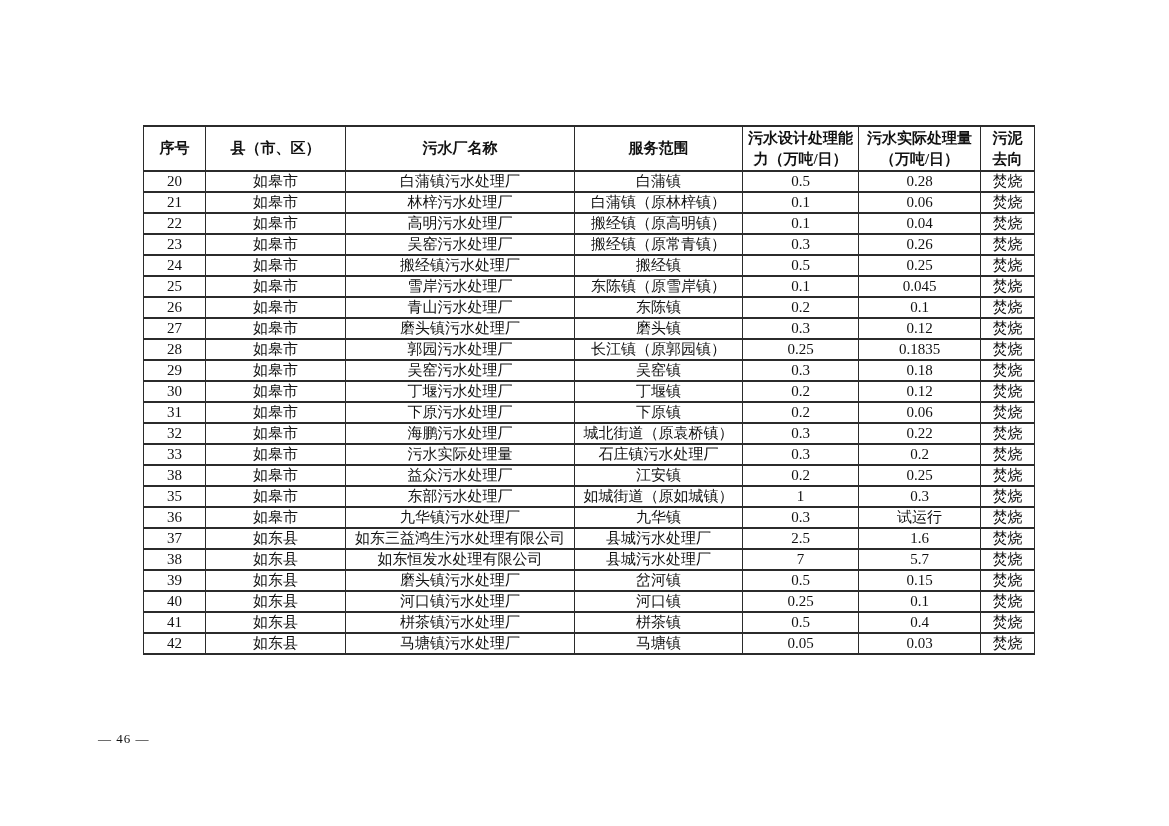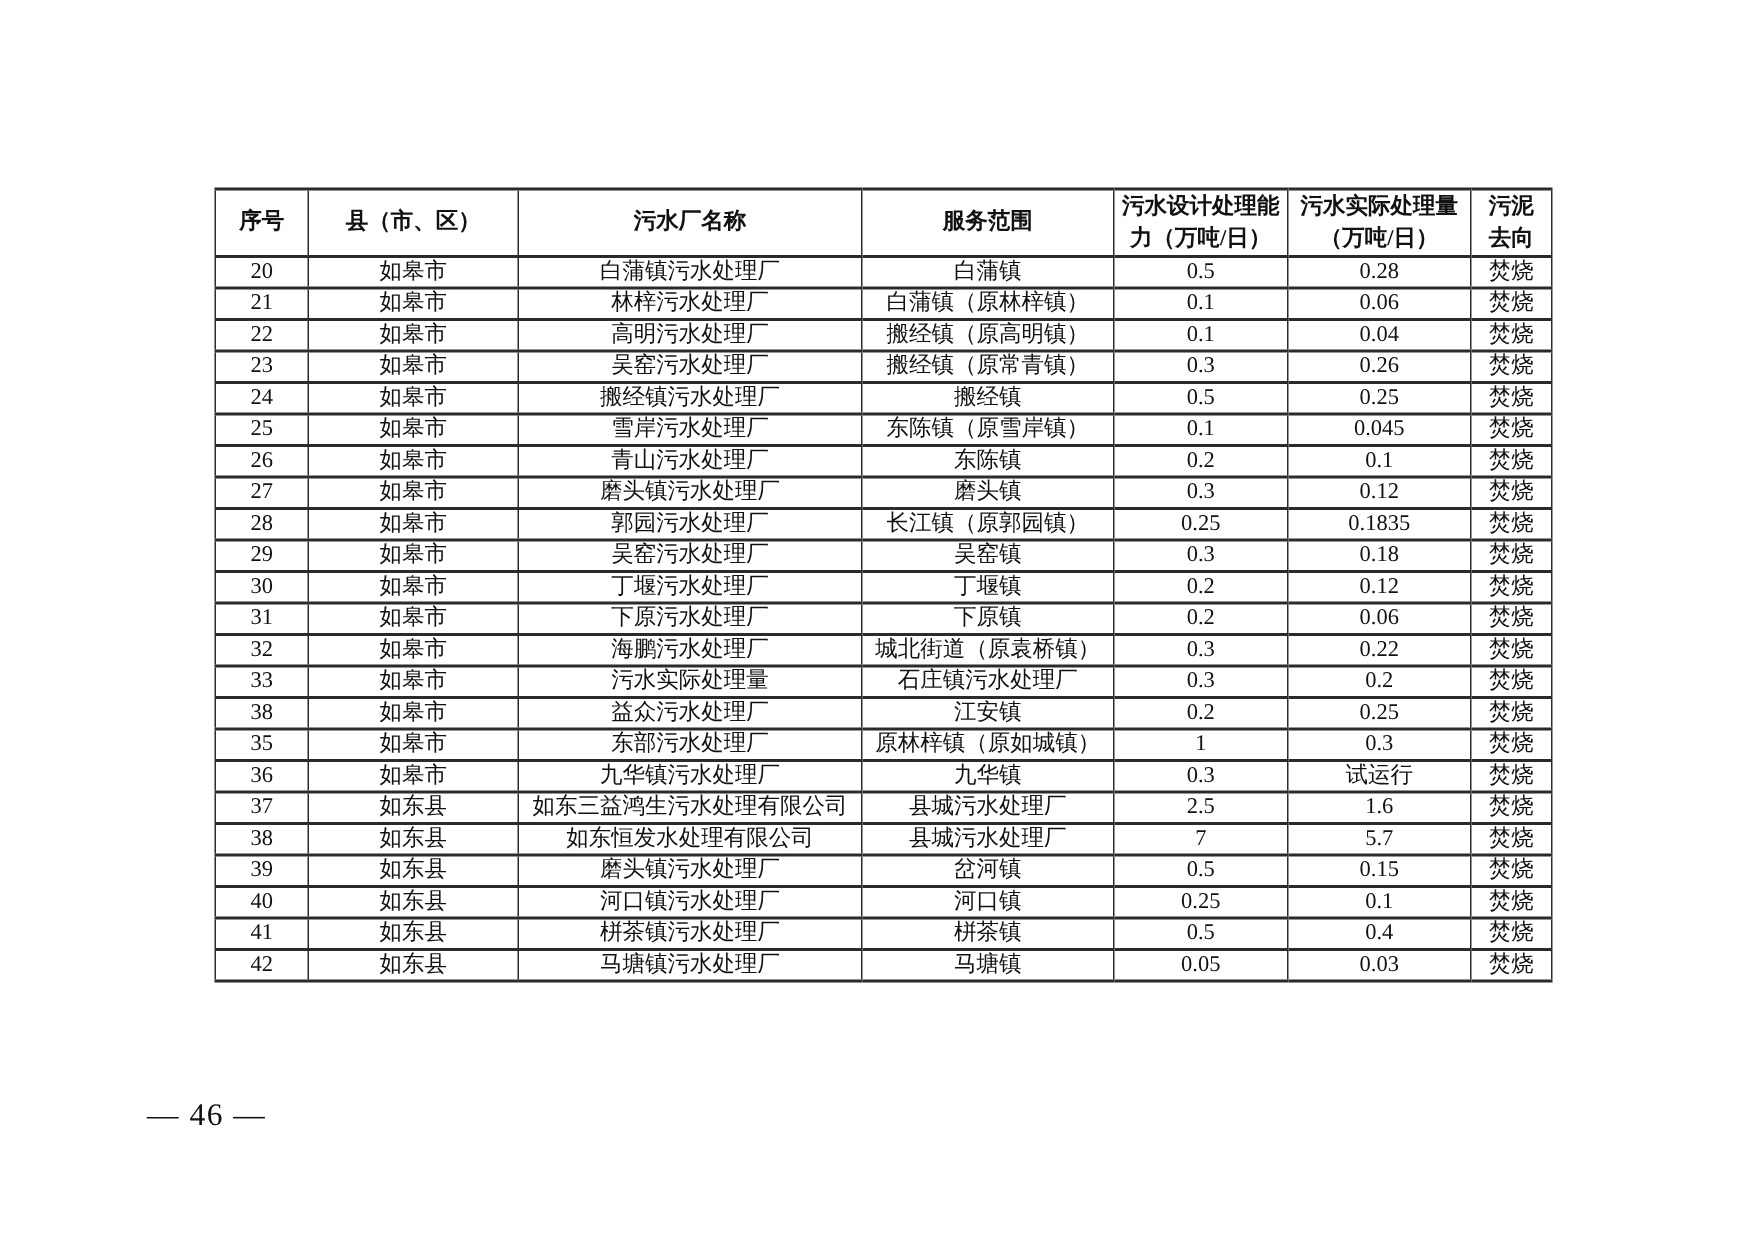--- a/index.html
+++ b/index.html
@@ -55,21 +55,21 @@
     font-size: 15px;
     font-weight: normal;
     height: 19px;
     line-height: 19px;
     white-space: nowrap;
   }
   .page-number {
     position: absolute;
     left: 98px;
     top: 731px;
-    font-size: 21px;
+    font-size: 13px;
     color: #111111;
     letter-spacing: 1px;
     white-space: pre;
   }
 </style>
 </head>
 <body>
 
 <div class="page">
 
@@ -227,21 +227,21 @@
           <td class="col3">益众污水处理厂</td>
           <td class="col4">江安镇</td>
           <td class="col5">0.2</td>
           <td class="col6">0.25</td>
           <td class="col7">焚烧</td>
         </tr>
         <tr>
           <td class="col1">35</td>
           <td class="col2">如皋市</td>
           <td class="col3">东部污水处理厂</td>
-          <td class="col4">原林梓镇（原如城镇）</td>
+          <td class="col4">如城街道（原如城镇）</td>
           <td class="col5">1</td>
           <td class="col6">0.3</td>
           <td class="col7">焚烧</td>
         </tr>
         <tr>
           <td class="col1">36</td>
           <td class="col2">如皋市</td>
           <td class="col3">九华镇污水处理厂</td>
           <td class="col4">九华镇</td>
           <td class="col5">0.3</td>

